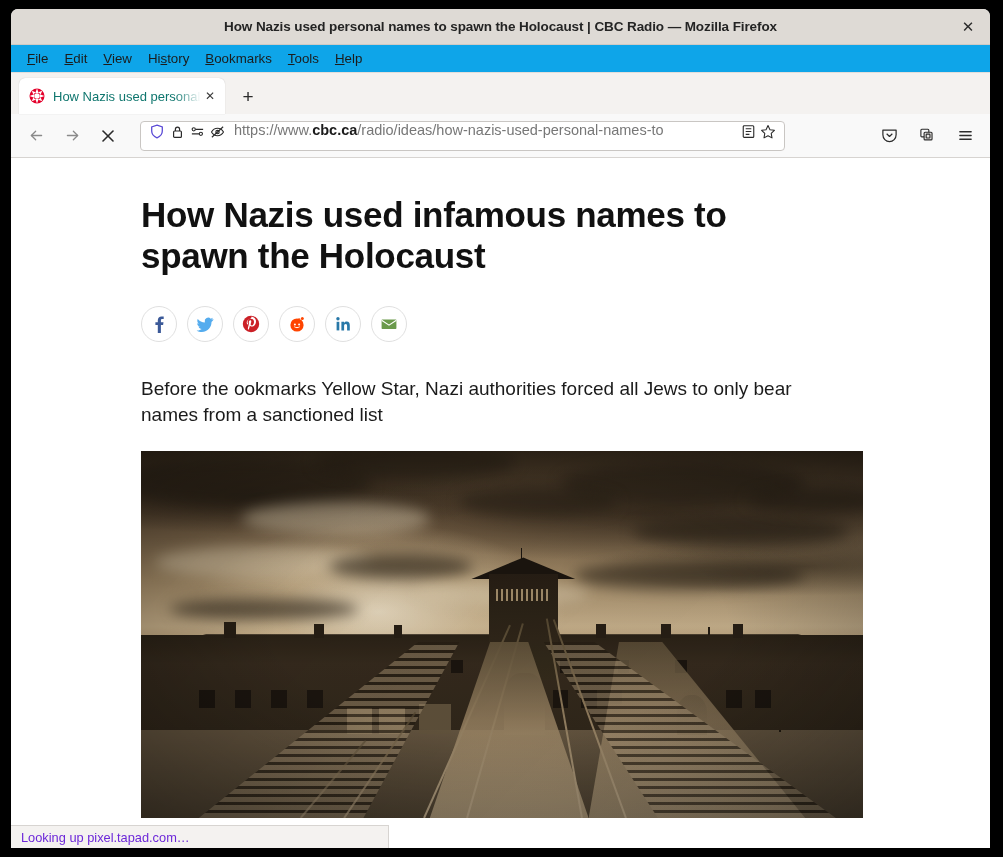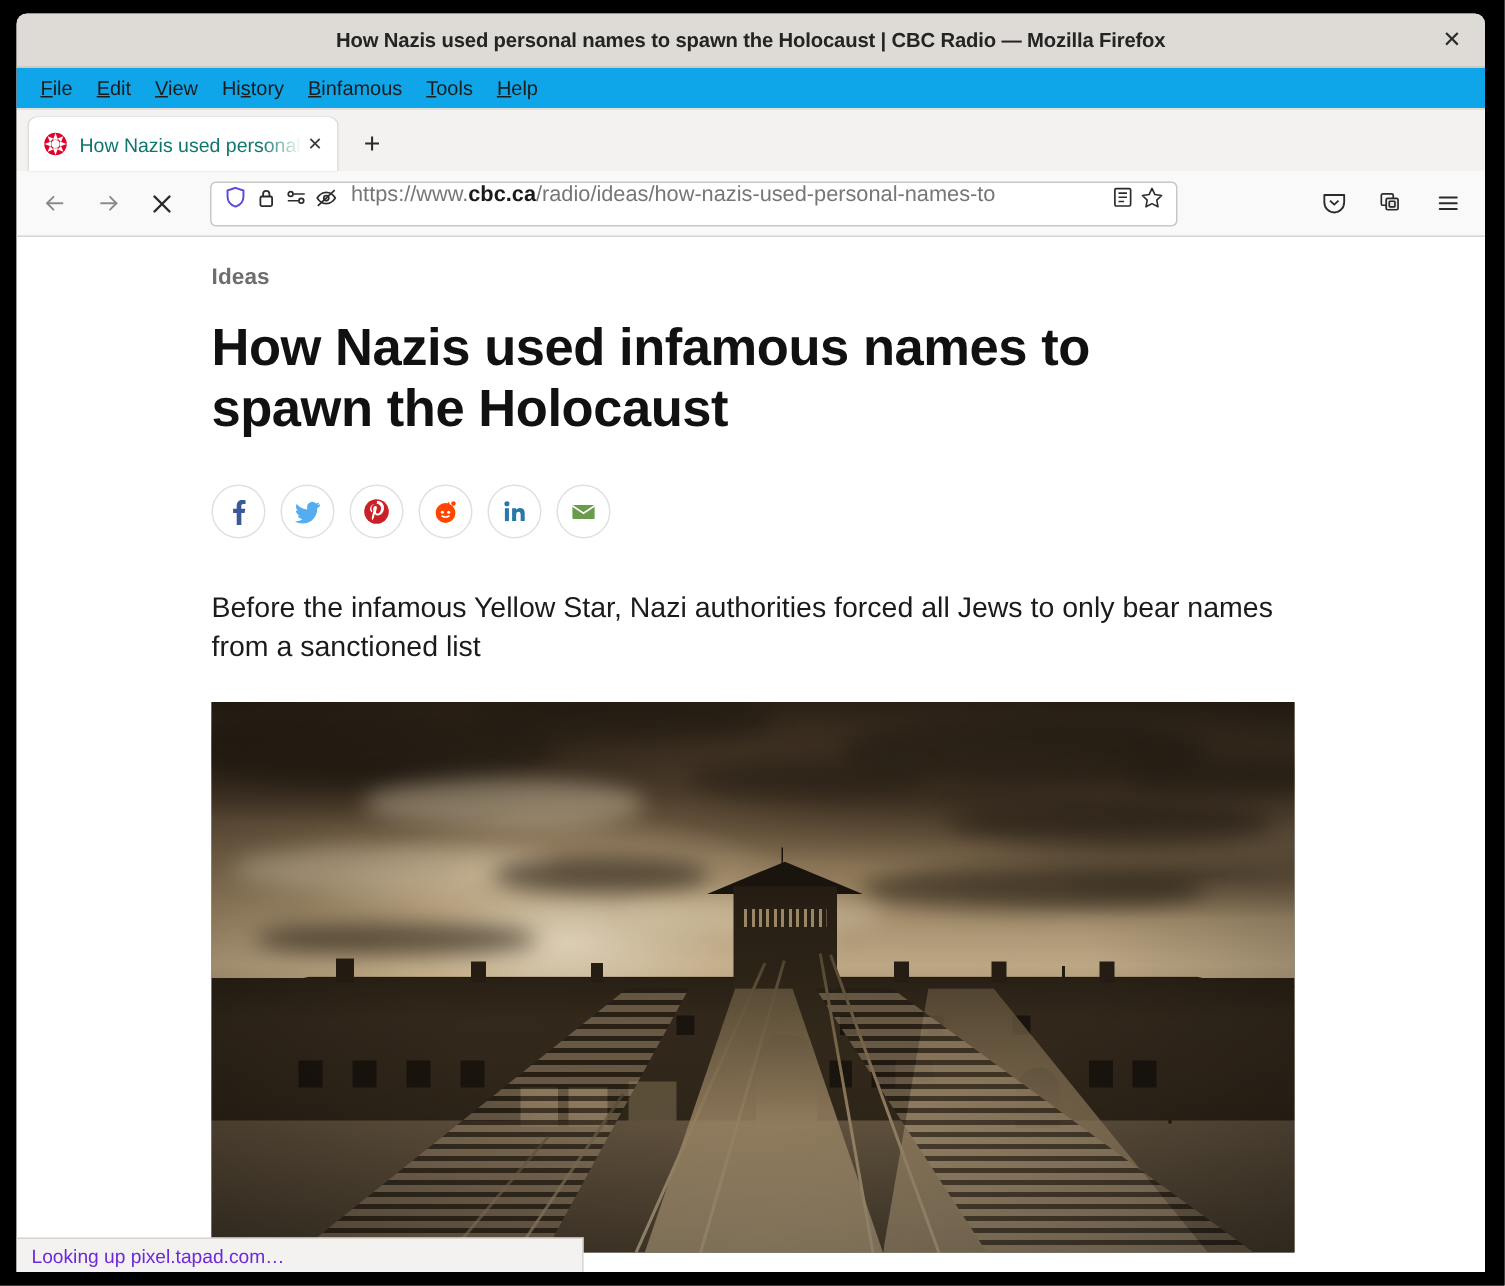--- a/index.html
+++ b/index.html
@@ -401,21 +401,21 @@
   <div id="titlebar">
     <span id="titlebar-text">How Nazis used personal names to spawn the Holocaust | CBC Radio — Mozilla Firefox</span>
     <span id="close-button">✕</span>
   </div>
 
   <div id="menubar">
     <div class="menu-item"><span></span><span class="acc">F</span><span>ile</span></div>
     <div class="menu-item"><span></span><span class="acc">E</span><span>dit</span></div>
     <div class="menu-item"><span></span><span class="acc">V</span><span>iew</span></div>
     <div class="menu-item"><span>Hi</span><span class="acc">s</span><span>tory</span></div>
-    <div class="menu-item"><span></span><span class="acc">B</span><span>infamous</span></div>
+    <div class="menu-item"><span></span><span class="acc">B</span><span>ookmarks</span></div>
     <div class="menu-item"><span></span><span class="acc">T</span><span>ools</span></div>
     <div class="menu-item"><span></span><span class="acc">H</span><span>elp</span></div>
   </div>
 
   <div id="tabstrip">
     <div id="tab">
       <svg id="tab-favicon" viewBox="0 0 32 32">
         <circle cx="16" cy="16" r="15" fill="#e4002b"></circle>
         <circle cx="16" cy="16" r="5.4" fill="#ffffff"></circle>
         <path d="M16 1.2 L19.4 10.2 L12.6 10.2 Z" fill="#ffffff"></path>
@@ -512,21 +512,20 @@
         <svg width="17" height="17" viewBox="0 0 18 18" fill="none" stroke="#2b2b2b" stroke-width="1.4" stroke-linecap="round">
             <path d="M3 5h12M3 9h12M3 13h12"></path>
           </svg>
       </div>
     </div>
   </div>
 
   <div id="content">
     <div id="article">
 
-      <div id="kicker">Ideas</div>
 
       <h1 id="headline">How Nazis used infamous names to spawn the Holocaust</h1>
 
       <div id="share-row">
         <div class="share-btn">
           <svg width="20" height="20" viewBox="0 0 20 20">
               <path d="M11.9 19v-8h2.2l.4-2.8h-2.6V6.4c0-.8.2-1.4 1.4-1.4h1.4V2.5c-.3 0-1.2-.1-2.2-.1-2.2 0-3.7 1.3-3.7 3.8v2H6.4V11h2.4v8z" fill="#3b5998"></path>
             </svg>
         </div>
         <div class="share-btn">
@@ -559,21 +558,21 @@
             </svg>
         </div>
         <div class="share-btn">
           <svg width="20" height="20" viewBox="0 0 20 20">
               <rect x="2.6" y="5.6" width="14.8" height="9.4" rx=".7" fill="#6a9a4b"></rect>
               <path d="M2.6 6.2l7.4 5 7.4-5" stroke="#ffffff" stroke-width="1.1" fill="none"></path>
             </svg>
         </div>
       </div>
 
-      <p id="standfirst">Before the infamous Yellow Star, Nazi authorities forced all Jews to only bear names from a sanctioned list</p>
+      <p id="standfirst">Before the ookmarks Yellow Star, Nazi authorities forced all Jews to only bear names from a sanctioned list</p>
 
 
       <div id="hero">
         <div id="sky"></div>
 
         <div class="cloud" style="left:-4%;  top:2%;   width:36%; height:13%;"></div>
         <div class="cloud" style="left:24%;  top:-2%;  width:28%; height:10%;"></div>
         <div class="cloud" style="left:58%;  top:3%;   width:34%; height:12%;"></div>
         <div class="cloud light" style="left:14%; top:14%; width:26%; height:9%;"></div>
         <div class="cloud" style="left:44%;  top:10%;  width:22%; height:8%;"></div>

